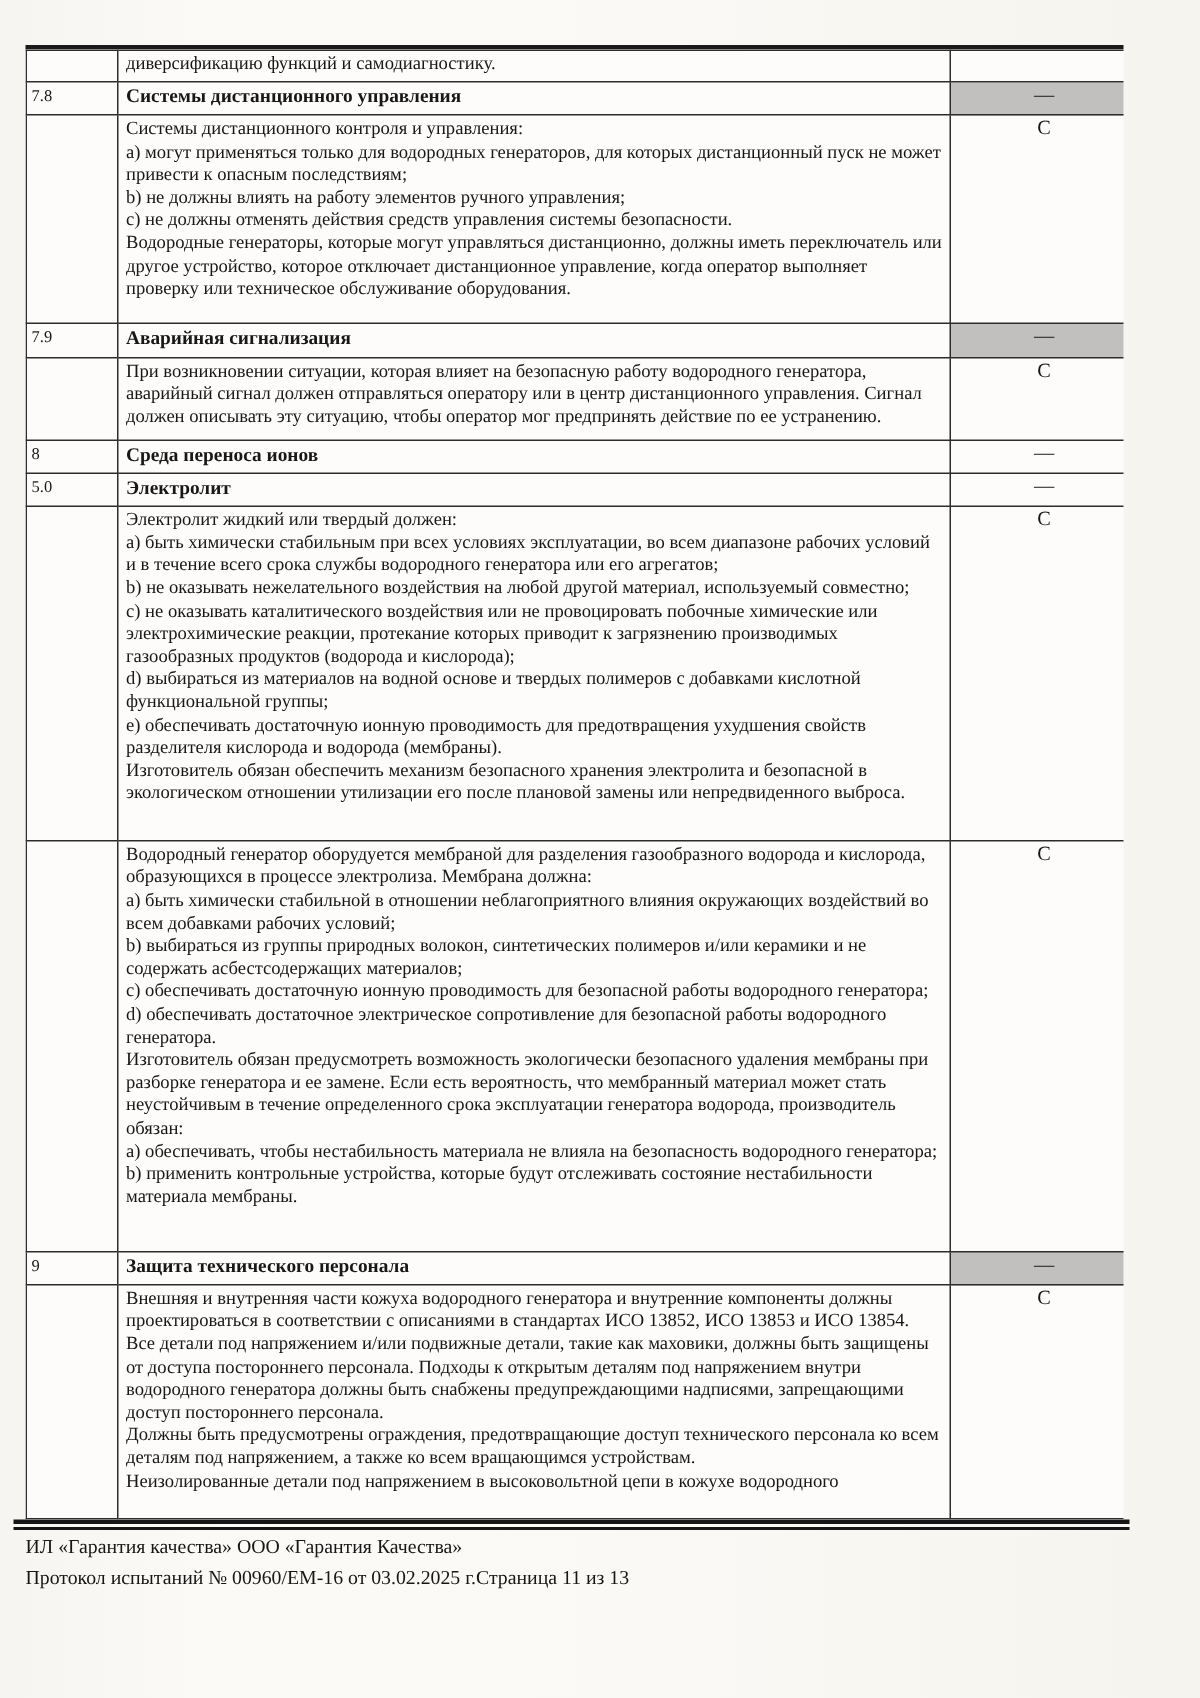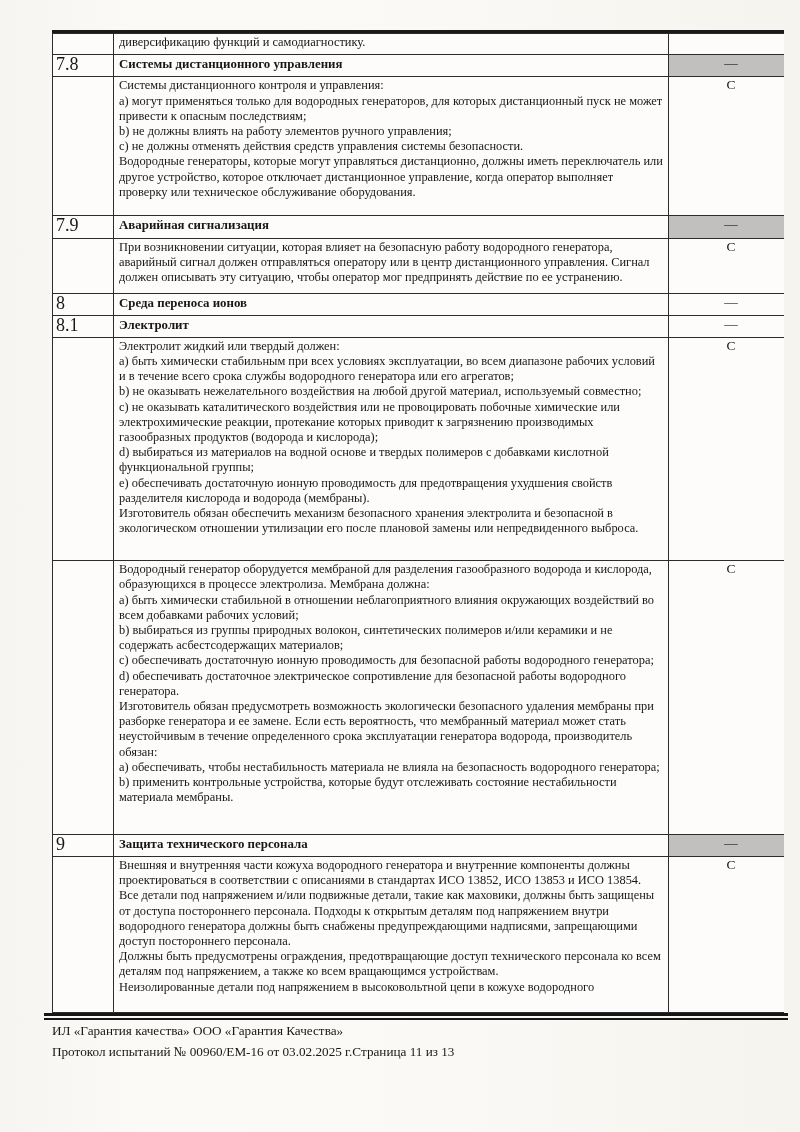--- a/index.html
+++ b/index.html
@@ -6,21 +6,21 @@
     margin: 0; padding: 0;
   }
   body {
     width: 800px; height: 1132px;
     overflow: hidden;
     background: linear-gradient(90deg, #f6f5f1 0%, #fbfaf7 18%, #faf9f5 55%, #f5f4ef 100%);
     font-family: "Liberation Serif", "DejaVu Serif", serif;
     color: #171717;
   }
   .sheet {
-    padding: 30px 0 0 52px;
+    padding: 30px 0 0 17px;
     position: relative;
   }
   .table-wrap {
     width: 732px;
     height: 980px;
     overflow: hidden;
     border-top: 3px solid #1a1a1a;
     display: flex;
     align-items: stretch;
   }
@@ -29,21 +29,21 @@
     table-layout: fixed;
     border-collapse: collapse;
     background: #fdfcfa;
   }
   .req-table td {
     border: 1px solid #2c2c2c;
     vertical-align: top;
   }
   .c-num {
     width: 55px;
-    font-size: 18px;
+    font-size: 11px;
     line-height: 16px;
     padding: 1px 2px 0 3px;
   }
   .c-text {
     width: 544px;
     padding: 1px 5px 2px 5px;
   }
   .cell-title {
     font-weight: bold;
     font-size: 12.9px;
@@ -131,21 +131,21 @@
     <td class="c-status">С</td>
   </tr>
           <tr>
     <td class="c-num">8</td>
     <td class="c-text">
               <div class="cell-title">Среда переноса ионов</div>
             </td>
     <td class="c-status">—</td>
   </tr>
           <tr>
-    <td class="c-num">8.1</td>
+    <td class="c-num">5.0</td>
     <td class="c-text">
               <div class="cell-title">Электролит</div>
             </td>
     <td class="c-status">—</td>
   </tr>
           <tr>
     <td class="c-num"></td>
     <td class="c-text">
               <div class="para">Электролит жидкий или твердый должен:</div>
               <div class="para">a) быть химически стабильным при всех условиях эксплуатации, во всем диапазоне рабочих условий и в течение всего срока службы водородного генератора или его агрегатов;</div>

